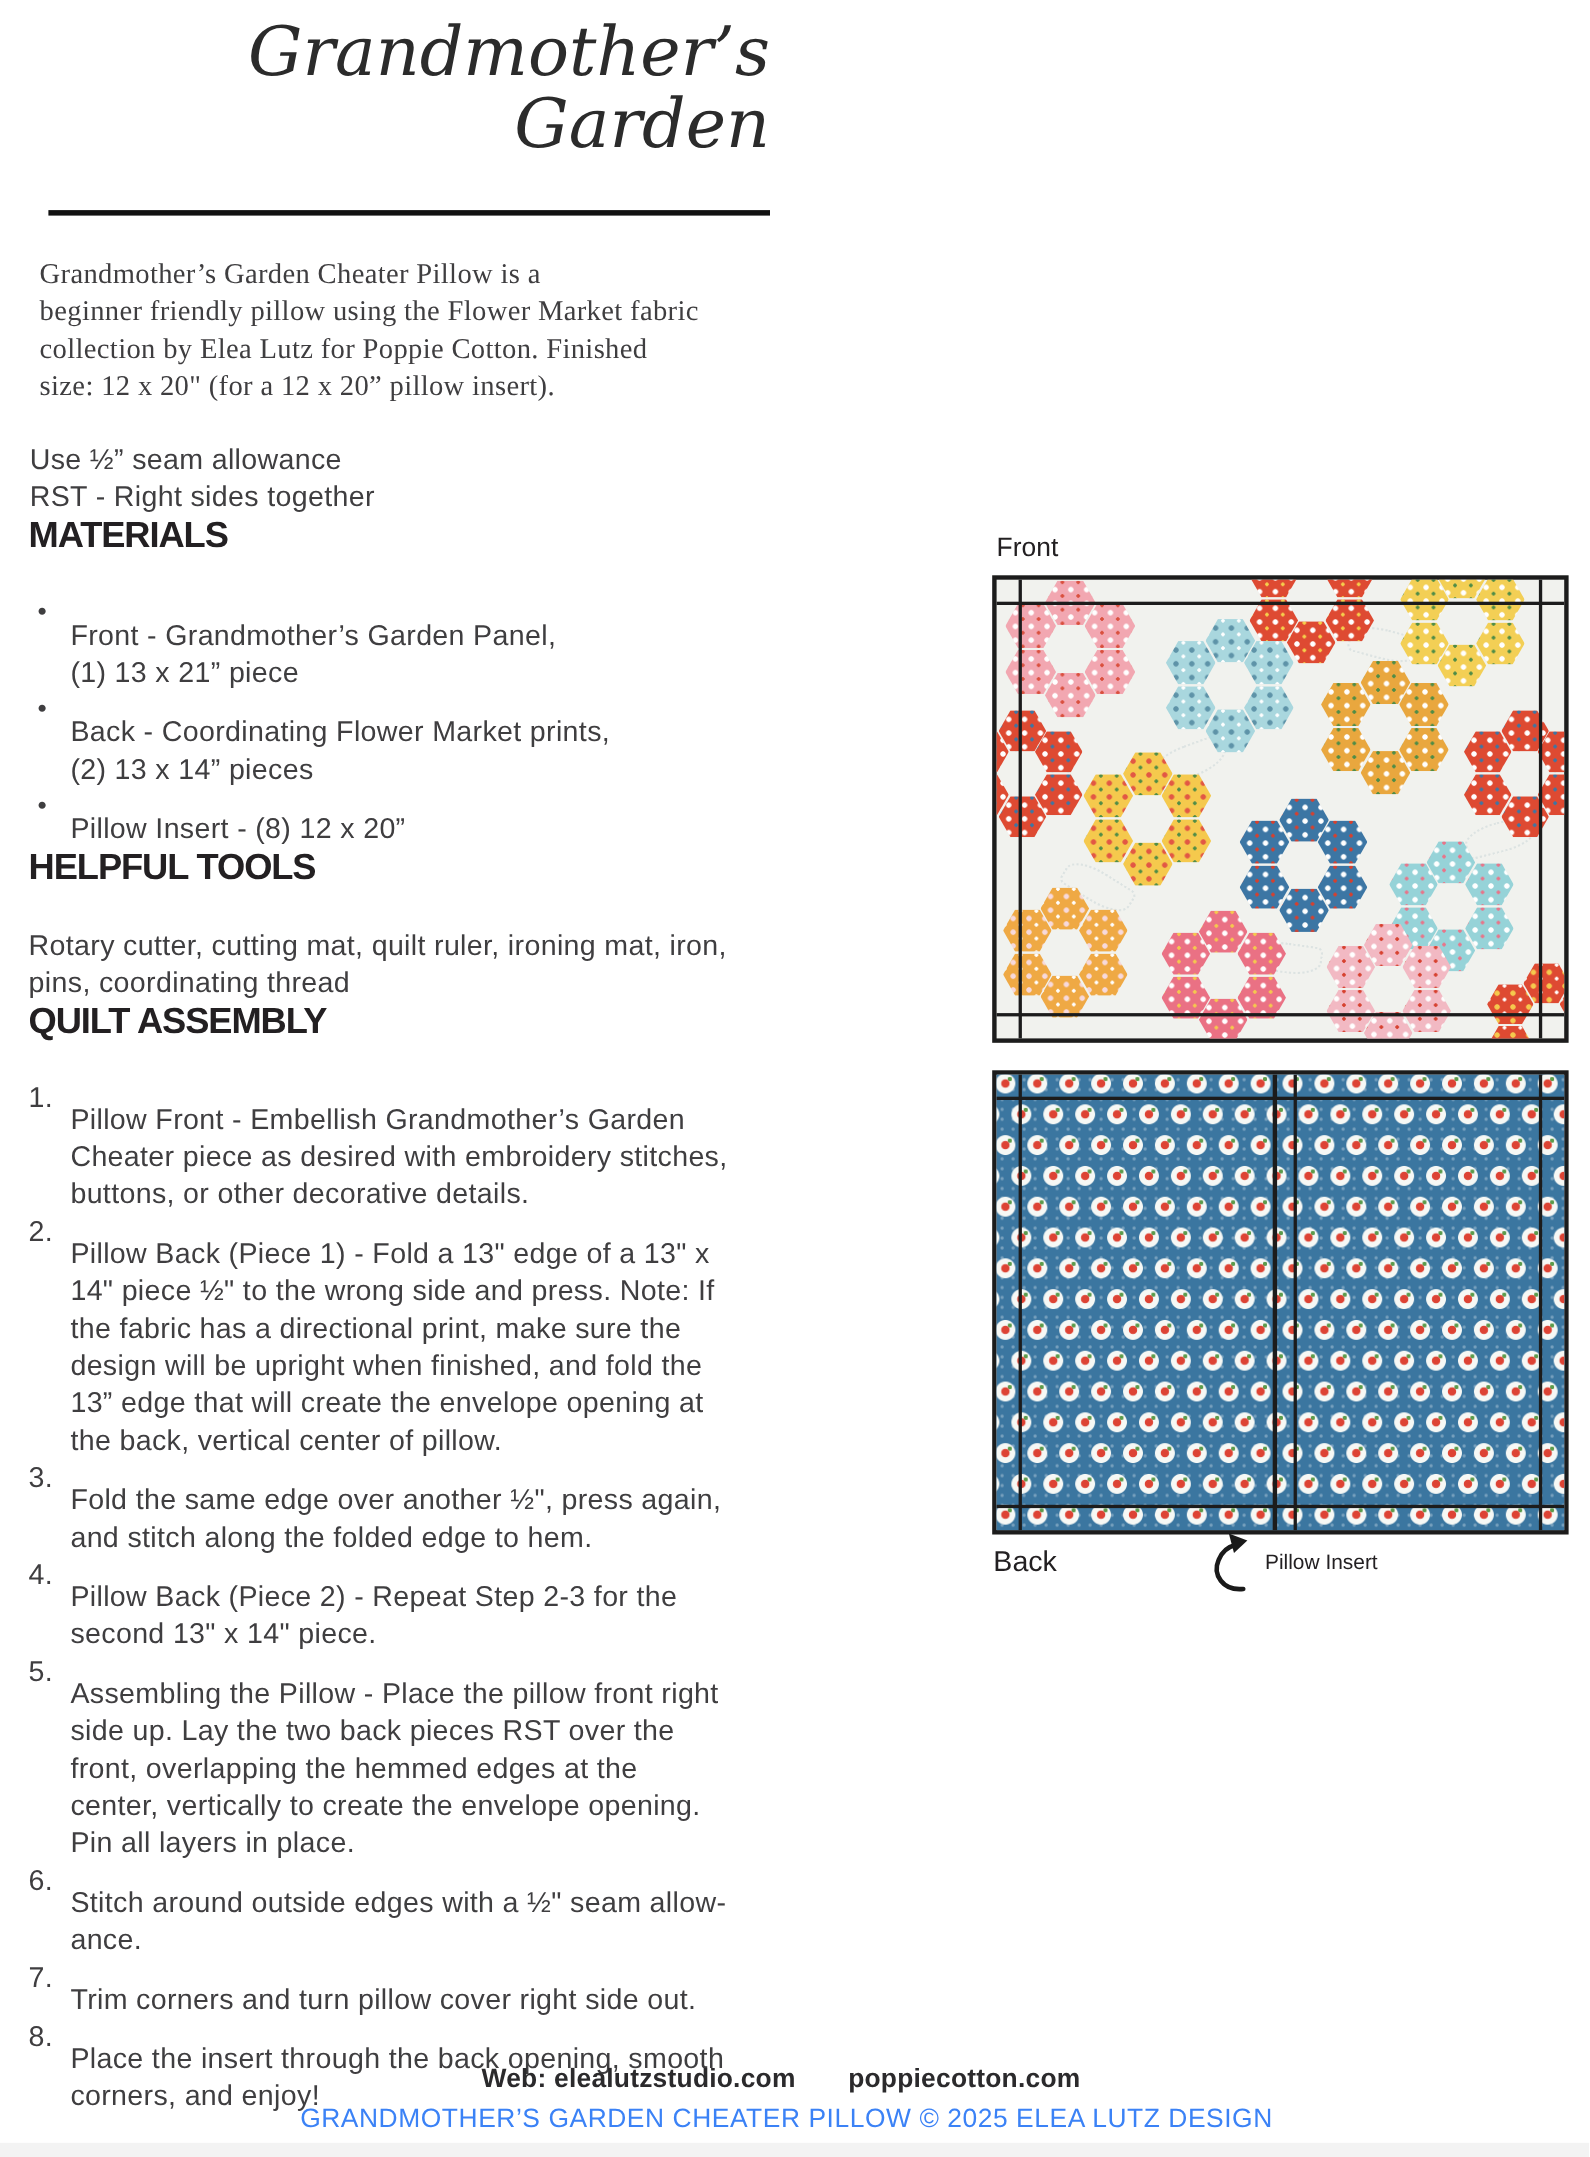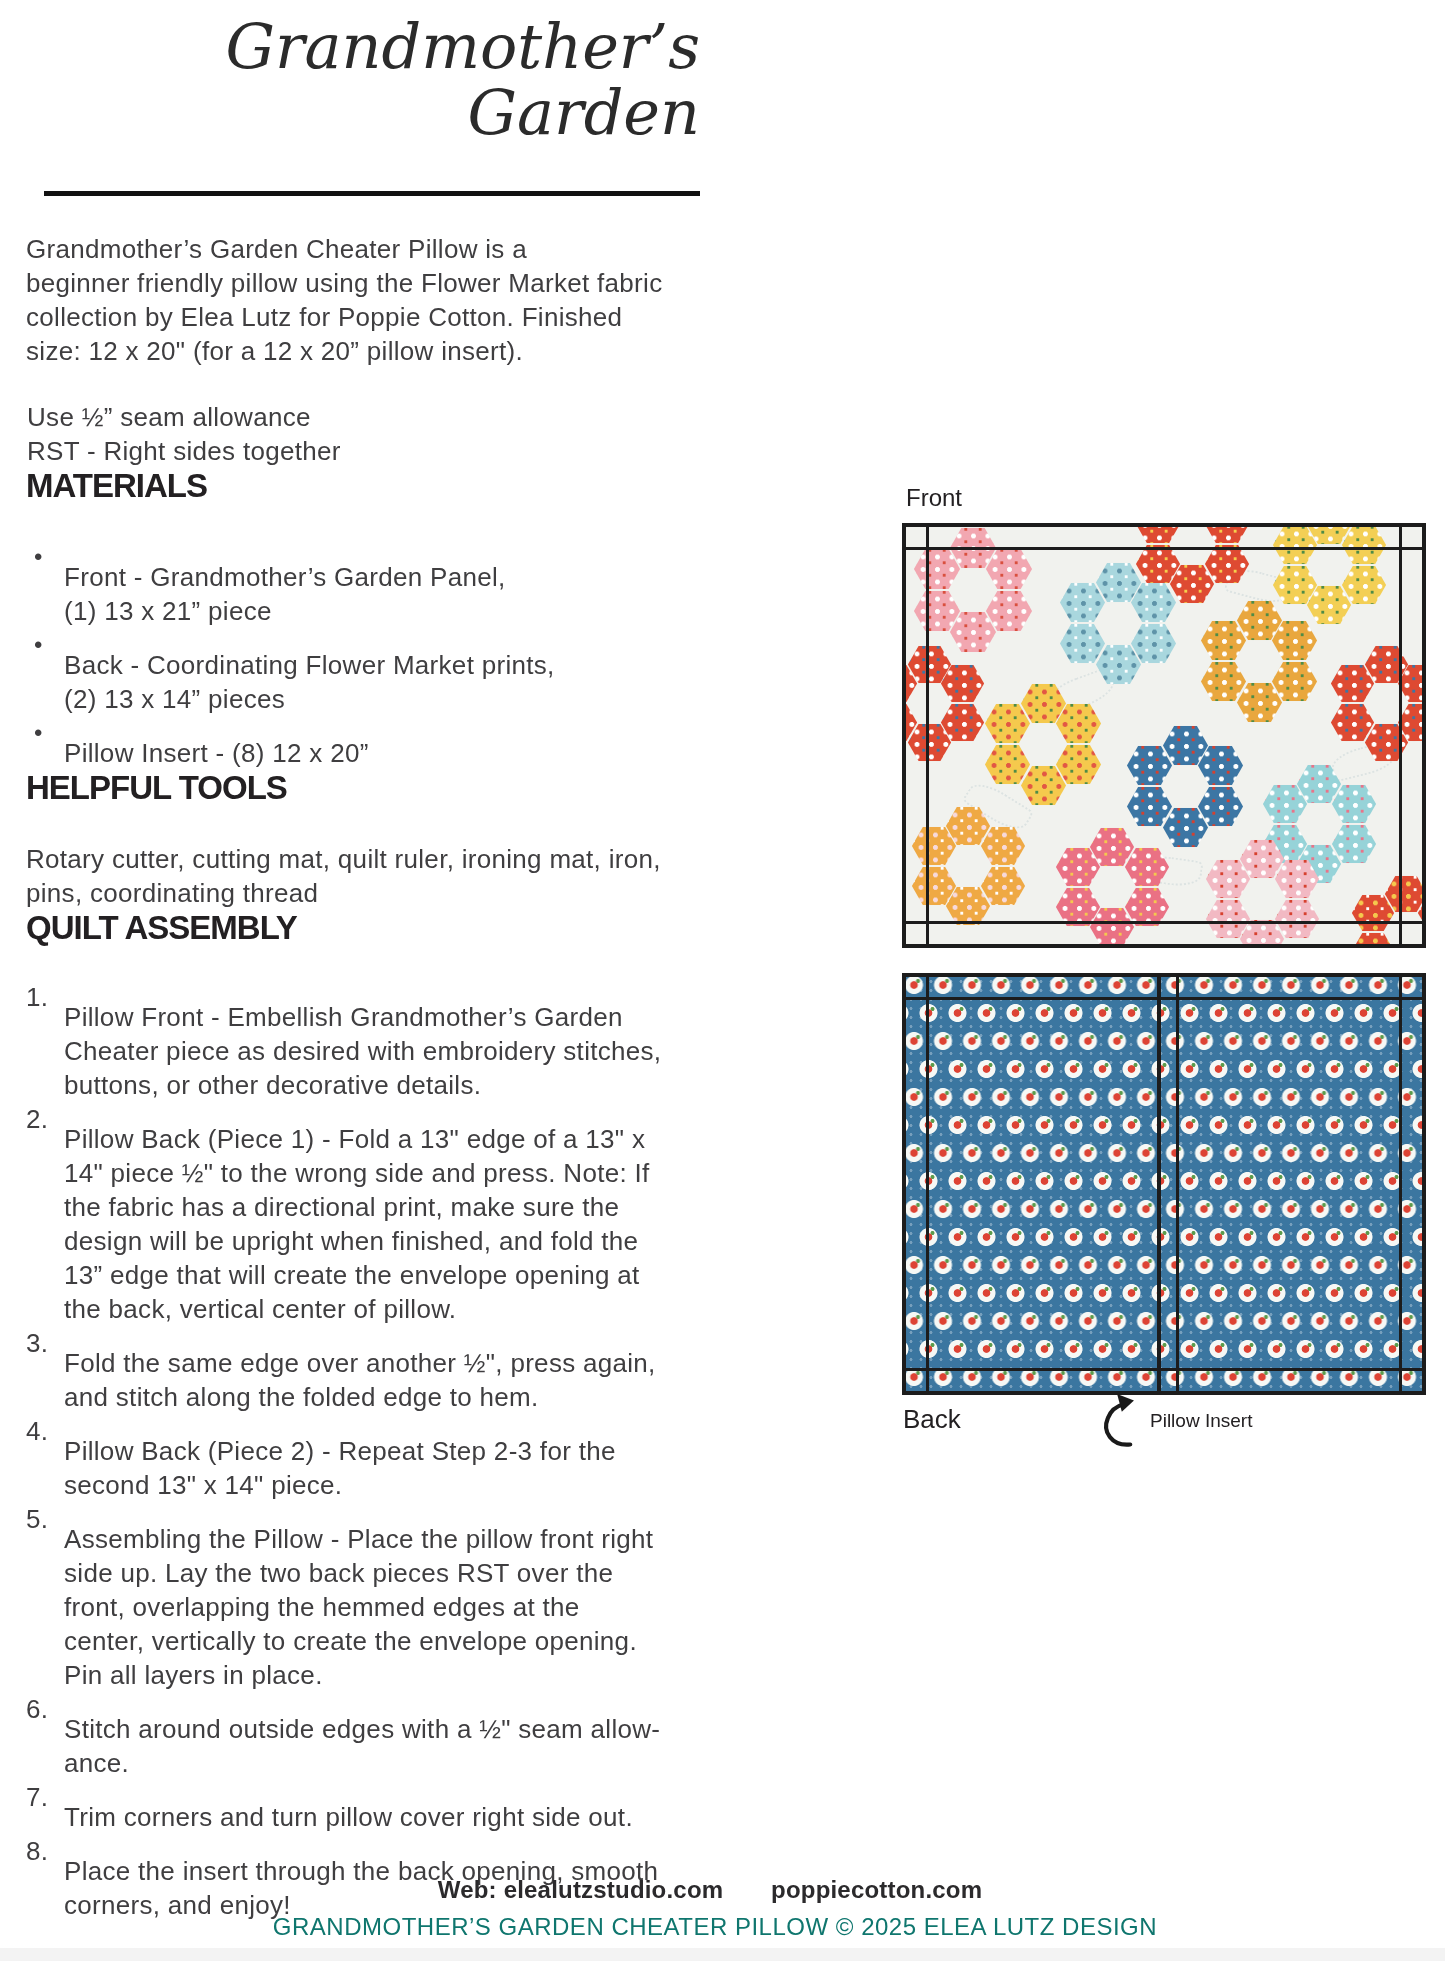--- a/index.html
+++ b/index.html
@@ -6,21 +6,21 @@
   .page{position:relative;width:1445px;height:1961px;background:#ffffff;overflow:hidden;
         font-family:"Liberation Sans",sans-serif;color:#3F3E40;}
   
   .text-col{position:absolute;left:26px;top:0;width:700px;}
   .title-block{margin:14px 0 0 18px;width:656px;text-align:right;color:#2B2B2B;
                font-family:"DejaVu Serif",cursive,serif;font-style:italic;}
   .title-l1{font-size:62px;line-height:66px;}
   .title-l2{font-size:58px;line-height:62px;}
   .title-rule{margin:45px 0 0 18px;width:656px;height:5px;background:#111111;}
   .body-text{font-size:26px;line-height:34px;letter-spacing:.3px;white-space:pre-line;margin-top:20px;}
-  .intro{margin:36px 0 0 0;}
+  .intro{margin:36px 0 0 10px;font-family:Liberation Serif, serif;}
   .seam-note{margin:32px 0 0 1px;}
   h2.sec{margin:0;font-size:33px;line-height:36px;font-weight:bold;letter-spacing:-1px;
          color:#232022;font-family:"Liberation Sans",sans-serif;}
   .h-materials{margin-top:21px;}
   .h-tools{margin-top:31px;}
   .h-assembly{margin-top:44px;}
   ul.materials{list-style:none;margin:36px 0 0 0;padding:0;}
   ul.materials li{display:grid;grid-template-columns:38px 1fr;}
   ul.materials .bullet{font-size:24px;line-height:34px;padding-left:8px;}
   p.tools{margin:36px 0 0 0;}
@@ -54,21 +54,21 @@
     background-size:29px 56px,29px 56px,29px 56px,29px 56px,29px 56px,29px 56px,10px 9px;
     background-position:8px 8px,12px 4px,8px 8px,22.5px 36px,26.5px 32px,22.5px 36px,0 0;}
   .insert-group{position:absolute;display:flex;align-items:flex-start;}
   .insert-arrow{width:42px;height:58px;}
   .insert-text{font-size:19px;color:#232022;margin:16px 0 0 10px;}
   
   .footer-web{position:absolute;top:1876px;left:0;width:1420px;text-align:center;
               font-weight:bold;font-size:24px;color:#2B2A2C;letter-spacing:.2px;}
   .footer-web .gap{display:inline-block;width:34px;}
   .footer-copy{position:absolute;top:1913px;left:0;width:1430px;text-align:center;
-               font-size:24px;letter-spacing:.5px;color:#0f766e;}
+               font-size:24px;letter-spacing:.5px;color:#3b82f6;}
   .bottom-strip{position:absolute;left:0;right:0;top:1948px;height:13px;background:#F3F3F3;}
 </style>
 </head>
 <body>
 
 <div class="page">
 
   <div class="text-col">
     <div class="title-block">
       <div class="title-l1">Grandmother’s Garden</div>

